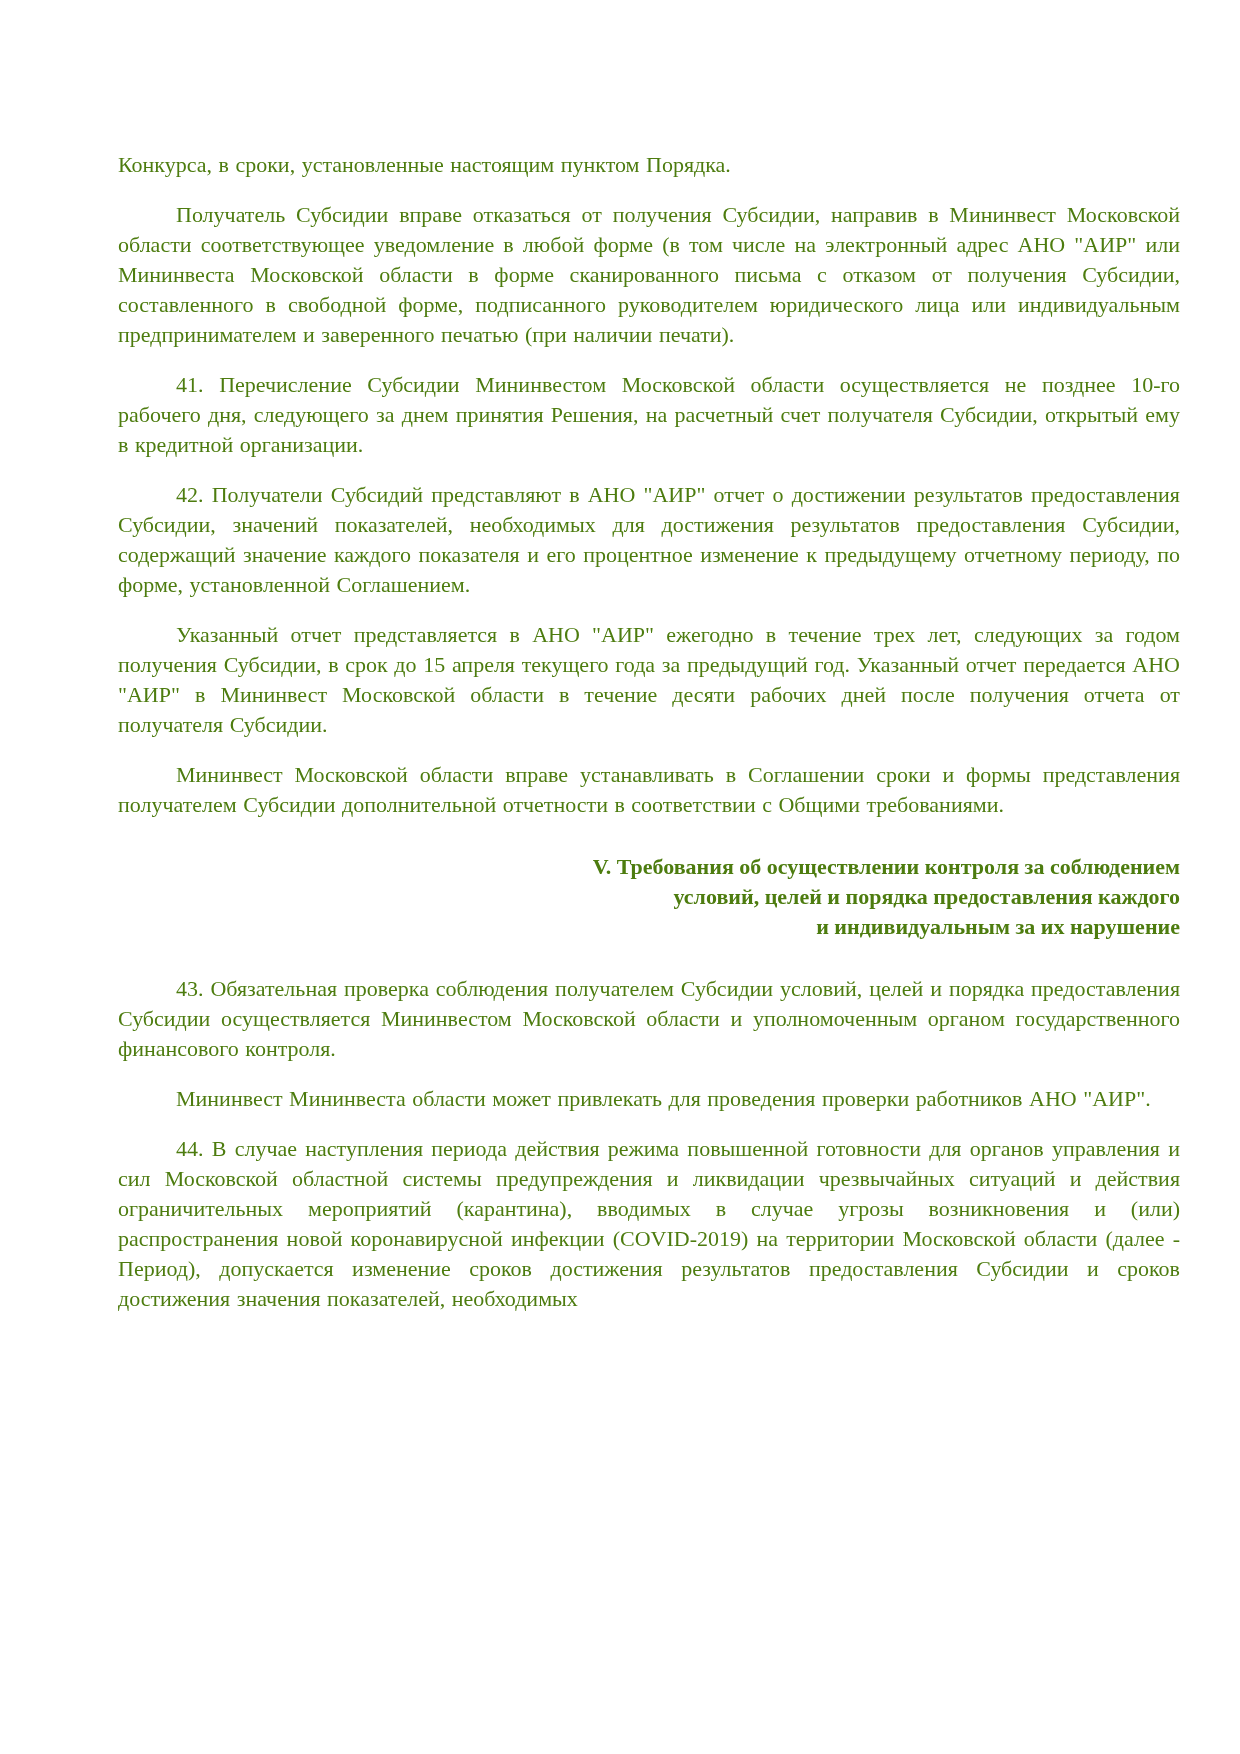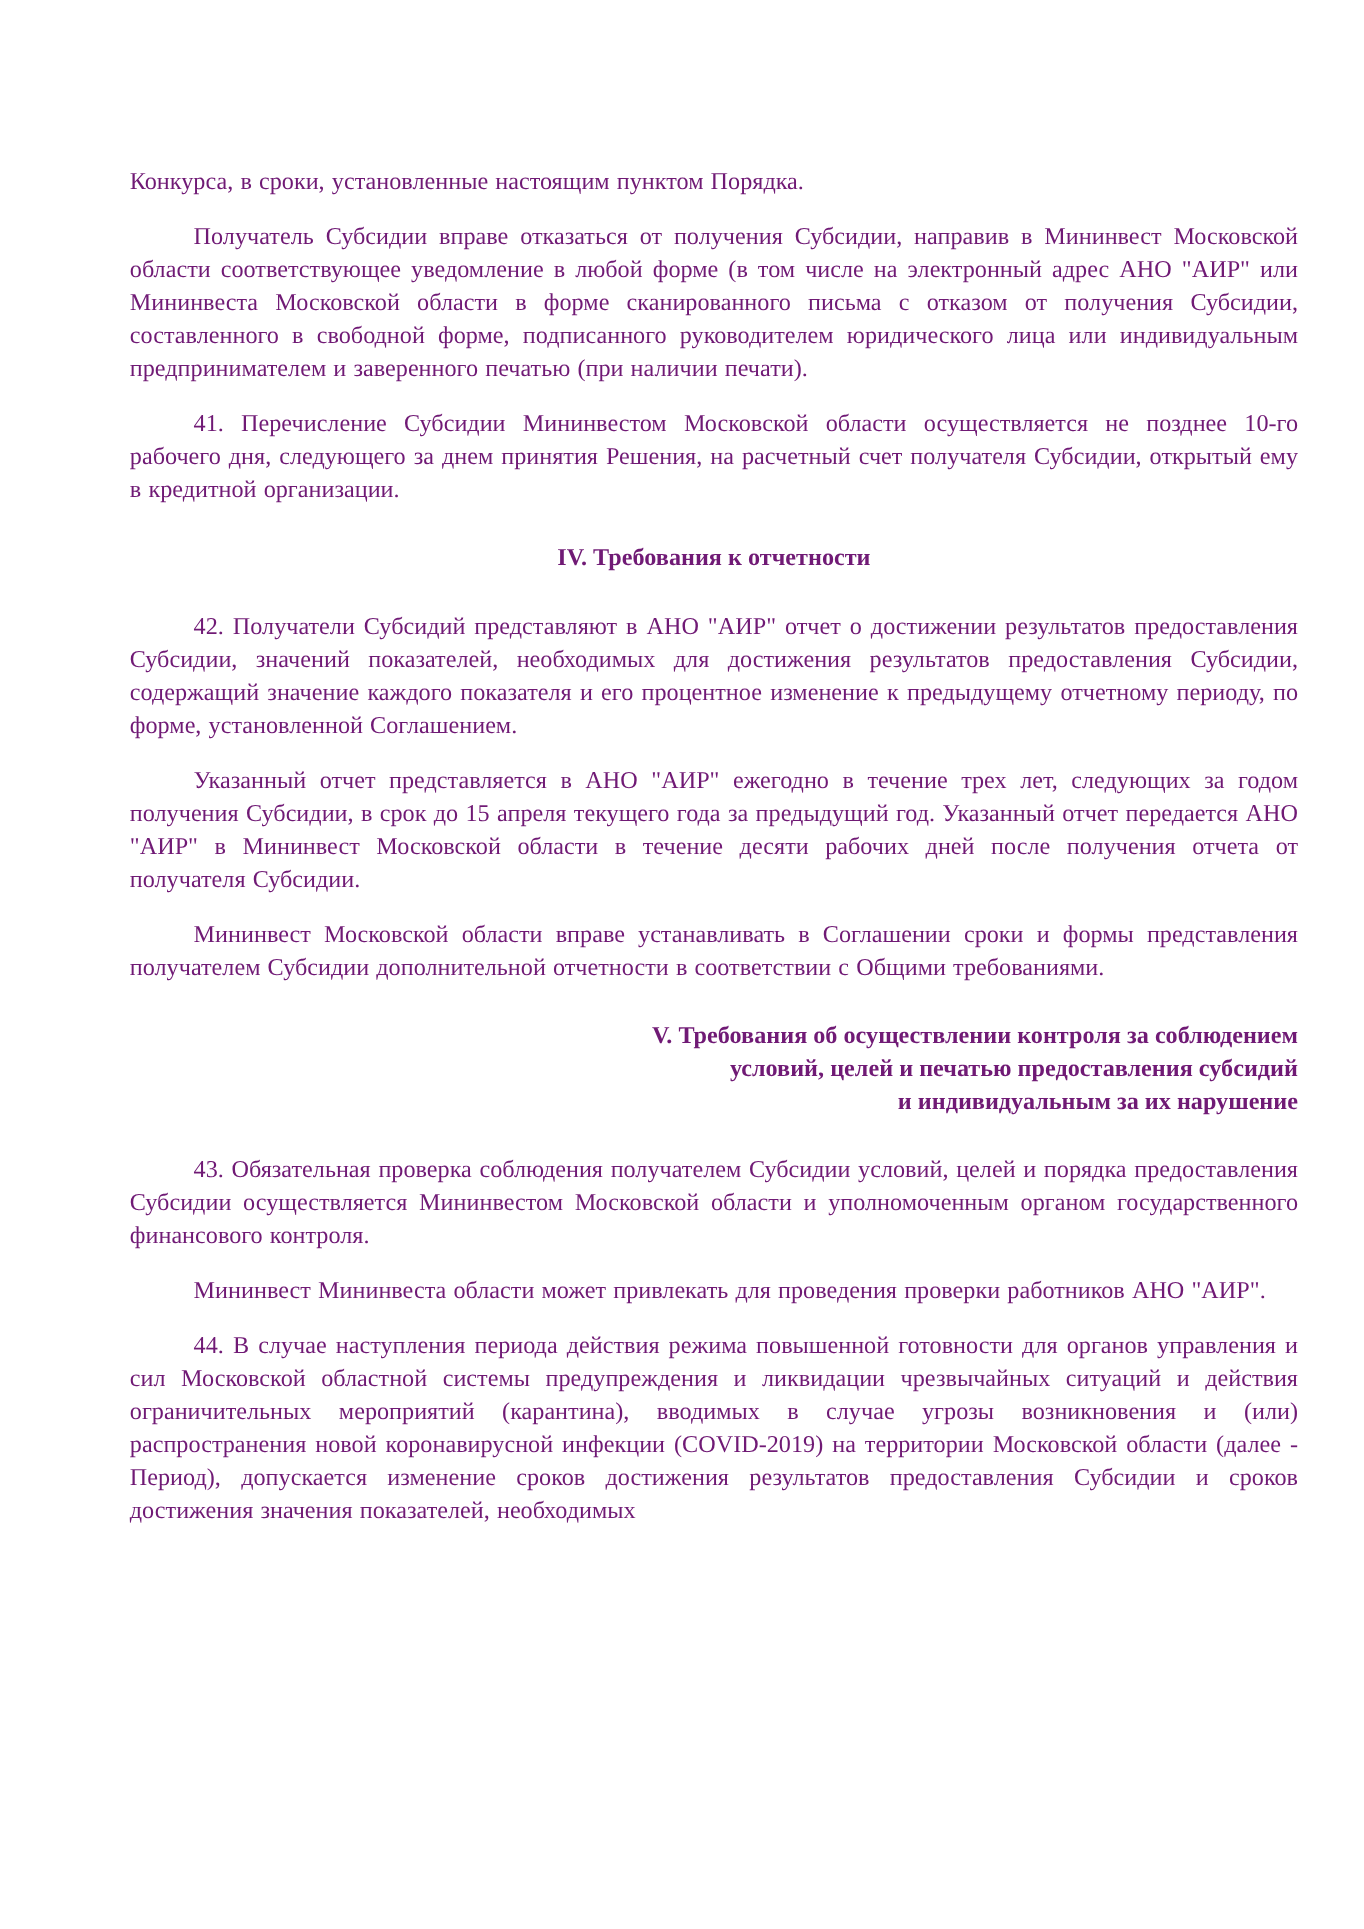--- a/index.html
+++ b/index.html
@@ -14,21 +14,21 @@
     overflow: hidden;
   }
   .page {
     position: absolute;
     left: 118px;
     top: 150px;
     width: 1062px;
     font-family: "Liberation Serif", "DejaVu Serif", serif;
     font-size: 22px;
     line-height: 30px;
-    color: #701a75;
+    color: #4d7c0f;
     text-align: justify;
   }
   .para {
     margin: 0 0 20px 0;
     text-indent: 58px;
     word-spacing: 1px;
   }
   .para.no-indent {
     text-indent: 0;
   }
@@ -50,31 +50,30 @@
 
 <div class="page">
 
   <p class="para no-indent">Конкурса, в сроки, установленные настоящим пунктом Порядка.</p>
 
   <p class="para">Получатель Субсидии вправе отказаться от получения Субсидии, направив в Мининвест Московской области соответствующее уведомление в любой форме (в том числе на электронный адрес АНО "АИР" или Мининвеста Московской области в форме сканированного письма с отказом от получения Субсидии, составленного в свободной форме, подписанного руководителем юридического лица или индивидуальным предпринимателем и заверенного печатью (при наличии печати).</p>
 
 
   <p class="para">41. Перечисление Субсидии Мининвестом Московской области осуществляется не позднее 10-го рабочего дня, следующего за днем принятия Решения, на расчетный счет получателя Субсидии, открытый ему в кредитной организации.</p>
 
-  <h2 class="heading">IV. Требования к отчетности</h2>
 
   <p class="para">42. Получатели Субсидий представляют в АНО "АИР" отчет о достижении результатов предоставления Субсидии, значений показателей, необходимых для достижения результатов предоставления Субсидии, содержащий значение каждого показателя и его процентное изменение к предыдущему отчетному периоду, по форме, установленной Соглашением.</p>
 
   <p class="para">Указанный отчет представляется в АНО "АИР" ежегодно в течение трех лет, следующих за годом получения Субсидии, в срок до 15 апреля текущего года за предыдущий год. Указанный отчет передается АНО "АИР" в Мининвест Московской области в течение десяти рабочих дней после получения отчета от получателя Субсидии.</p>
 
   <p class="para">Мининвест Московской области вправе устанавливать в Соглашении сроки и формы представления получателем Субсидии дополнительной отчетности в соответствии с Общими требованиями.</p>
 
   <h2 class="heading">
     <span class="heading-line">V. Требования об осуществлении контроля за соблюдением</span>
-    <span class="heading-line">условий, целей и печатью предоставления субсидий</span>
+    <span class="heading-line">условий, целей и порядка предоставления каждого</span>
     <span class="heading-line">и индивидуальным за их нарушение</span>
   </h2>
 
   <p class="para">43. Обязательная проверка соблюдения получателем Субсидии условий, целей и порядка предоставления Субсидии осуществляется Мининвестом Московской области и уполномоченным органом государственного финансового контроля.</p>
 
   <p class="para">Мининвест Мининвеста области может привлекать для проведения проверки работников АНО "АИР".</p>
 
   <p class="para">44. В случае наступления периода действия режима повышенной готовности для органов управления и сил Московской областной системы предупреждения и ликвидации чрезвычайных ситуаций и действия ограничительных мероприятий (карантина), вводимых в случае угрозы возникновения и (или) распространения новой коронавирусной инфекции (COVID-2019) на территории Московской области (далее - Период), допускается изменение сроков достижения результатов предоставления Субсидии и сроков достижения значения показателей, необходимых</p>
 
 </div>

